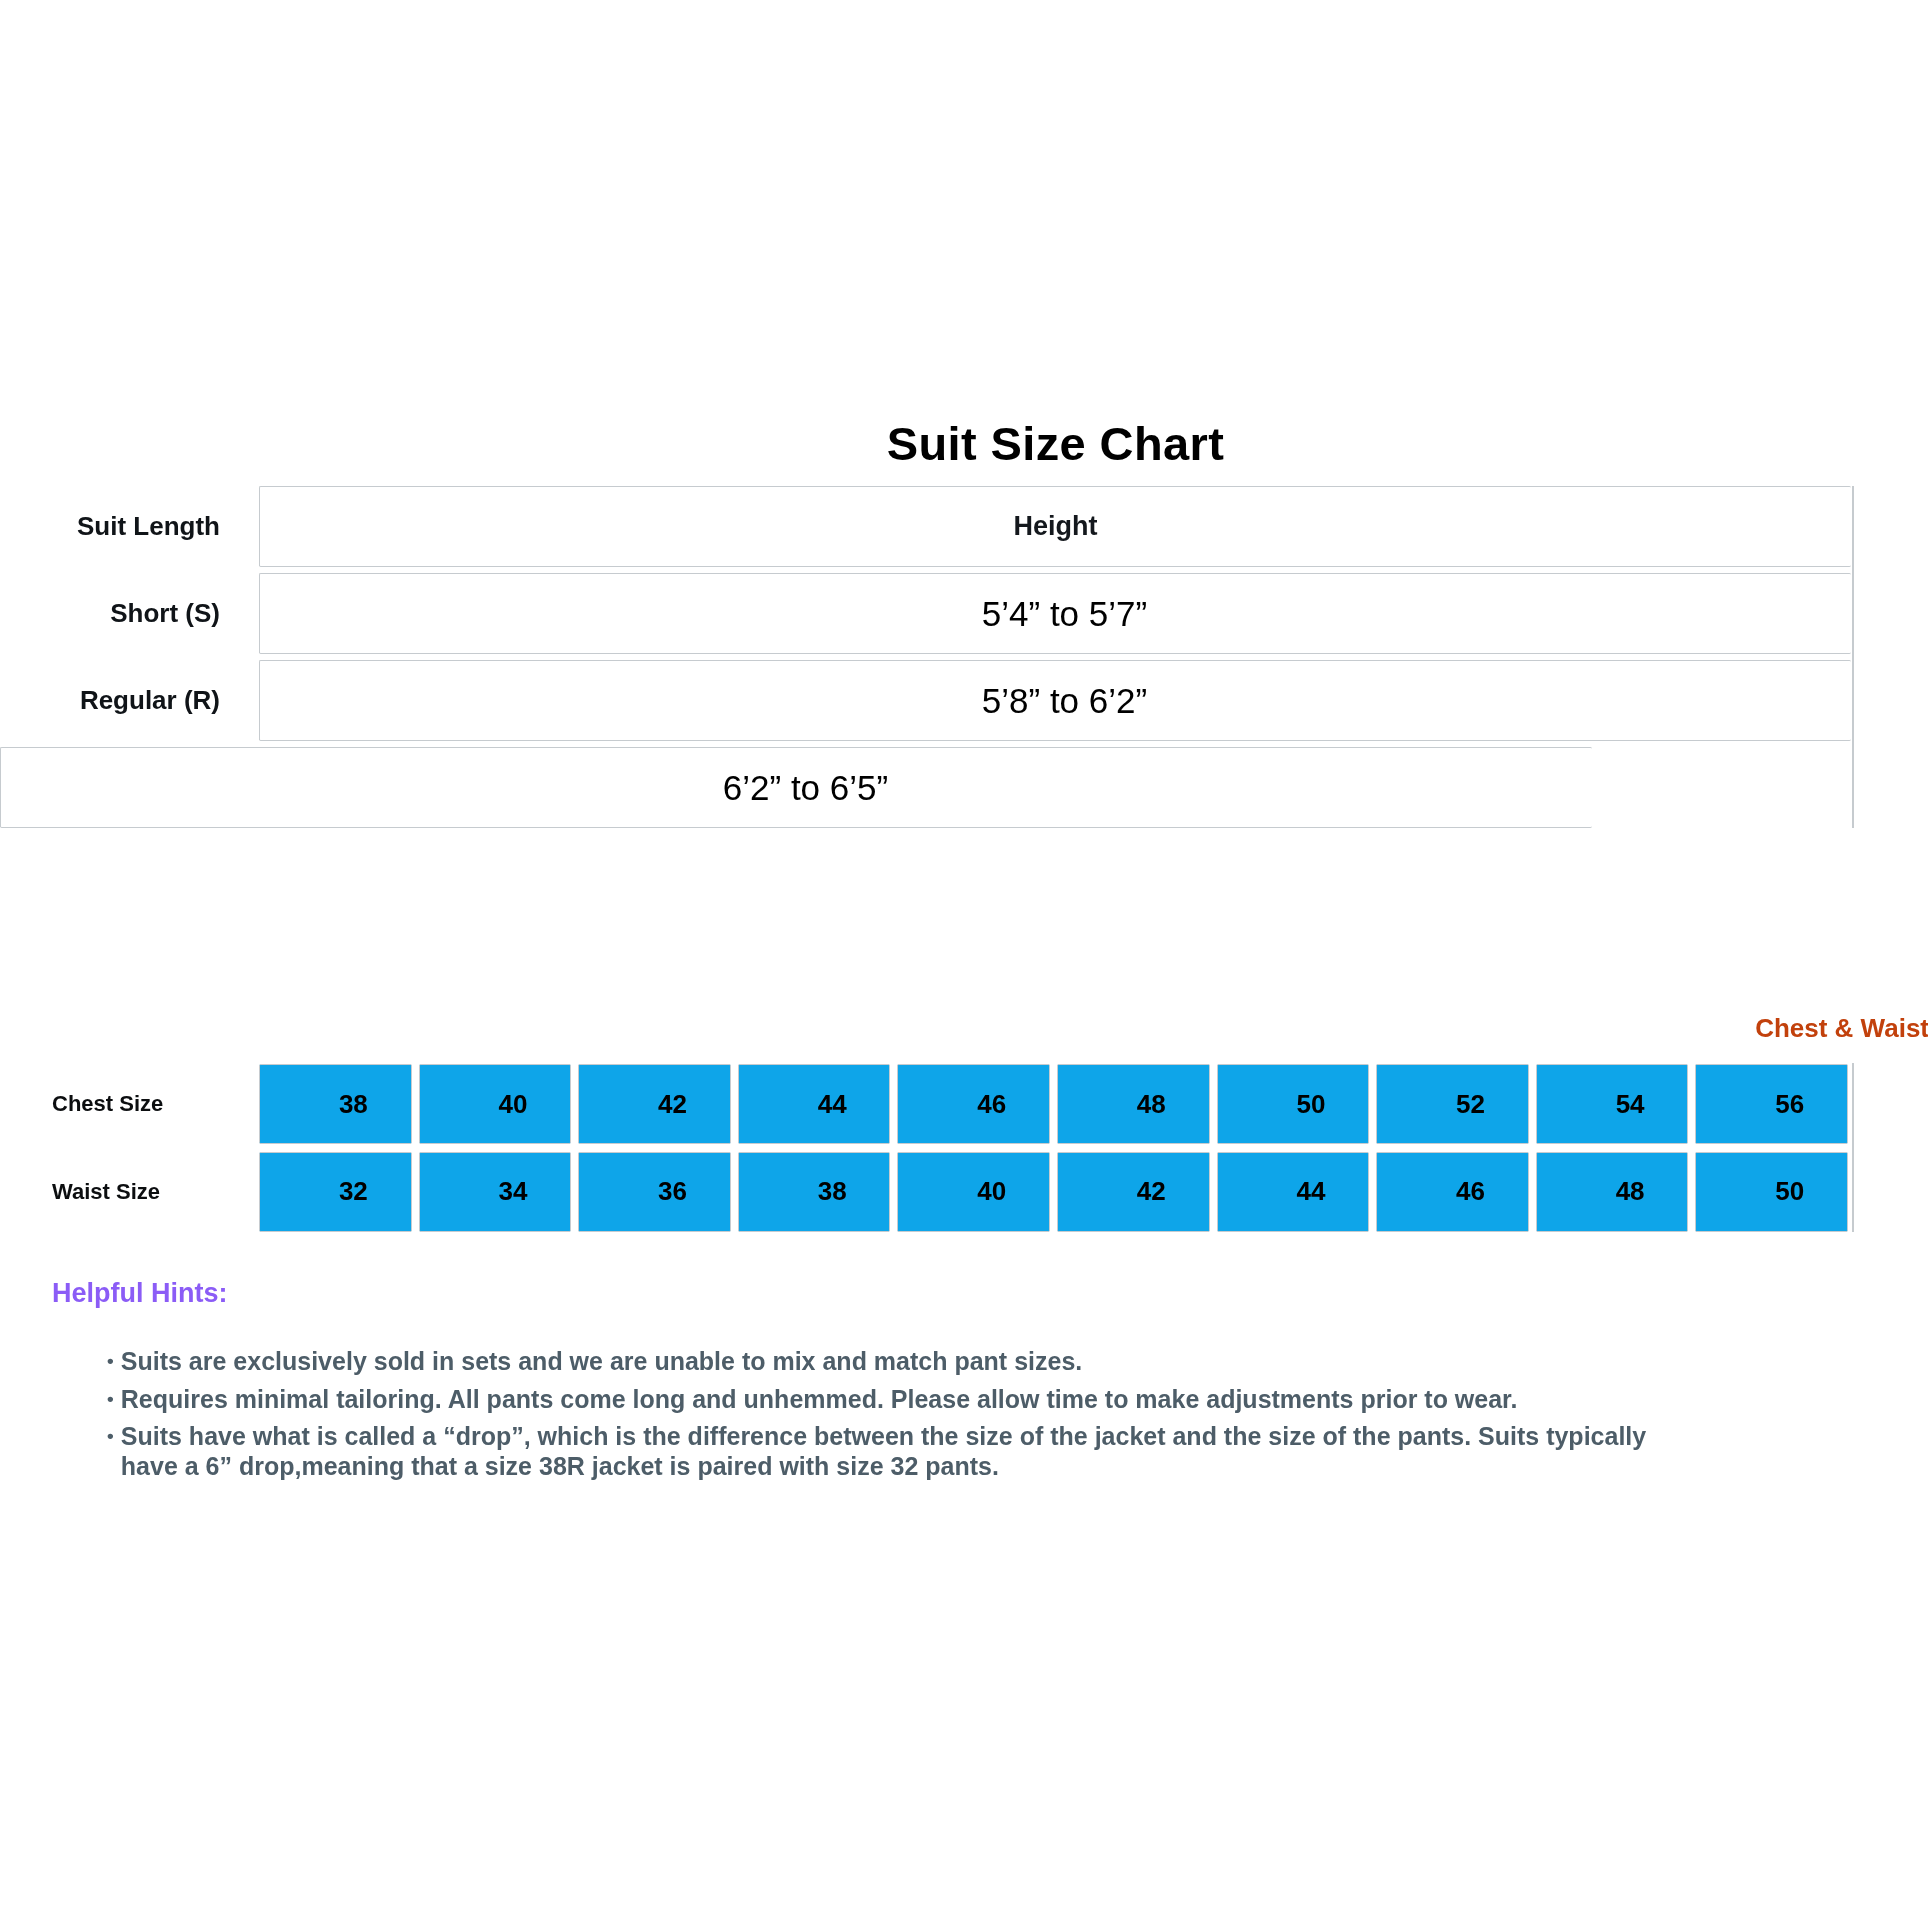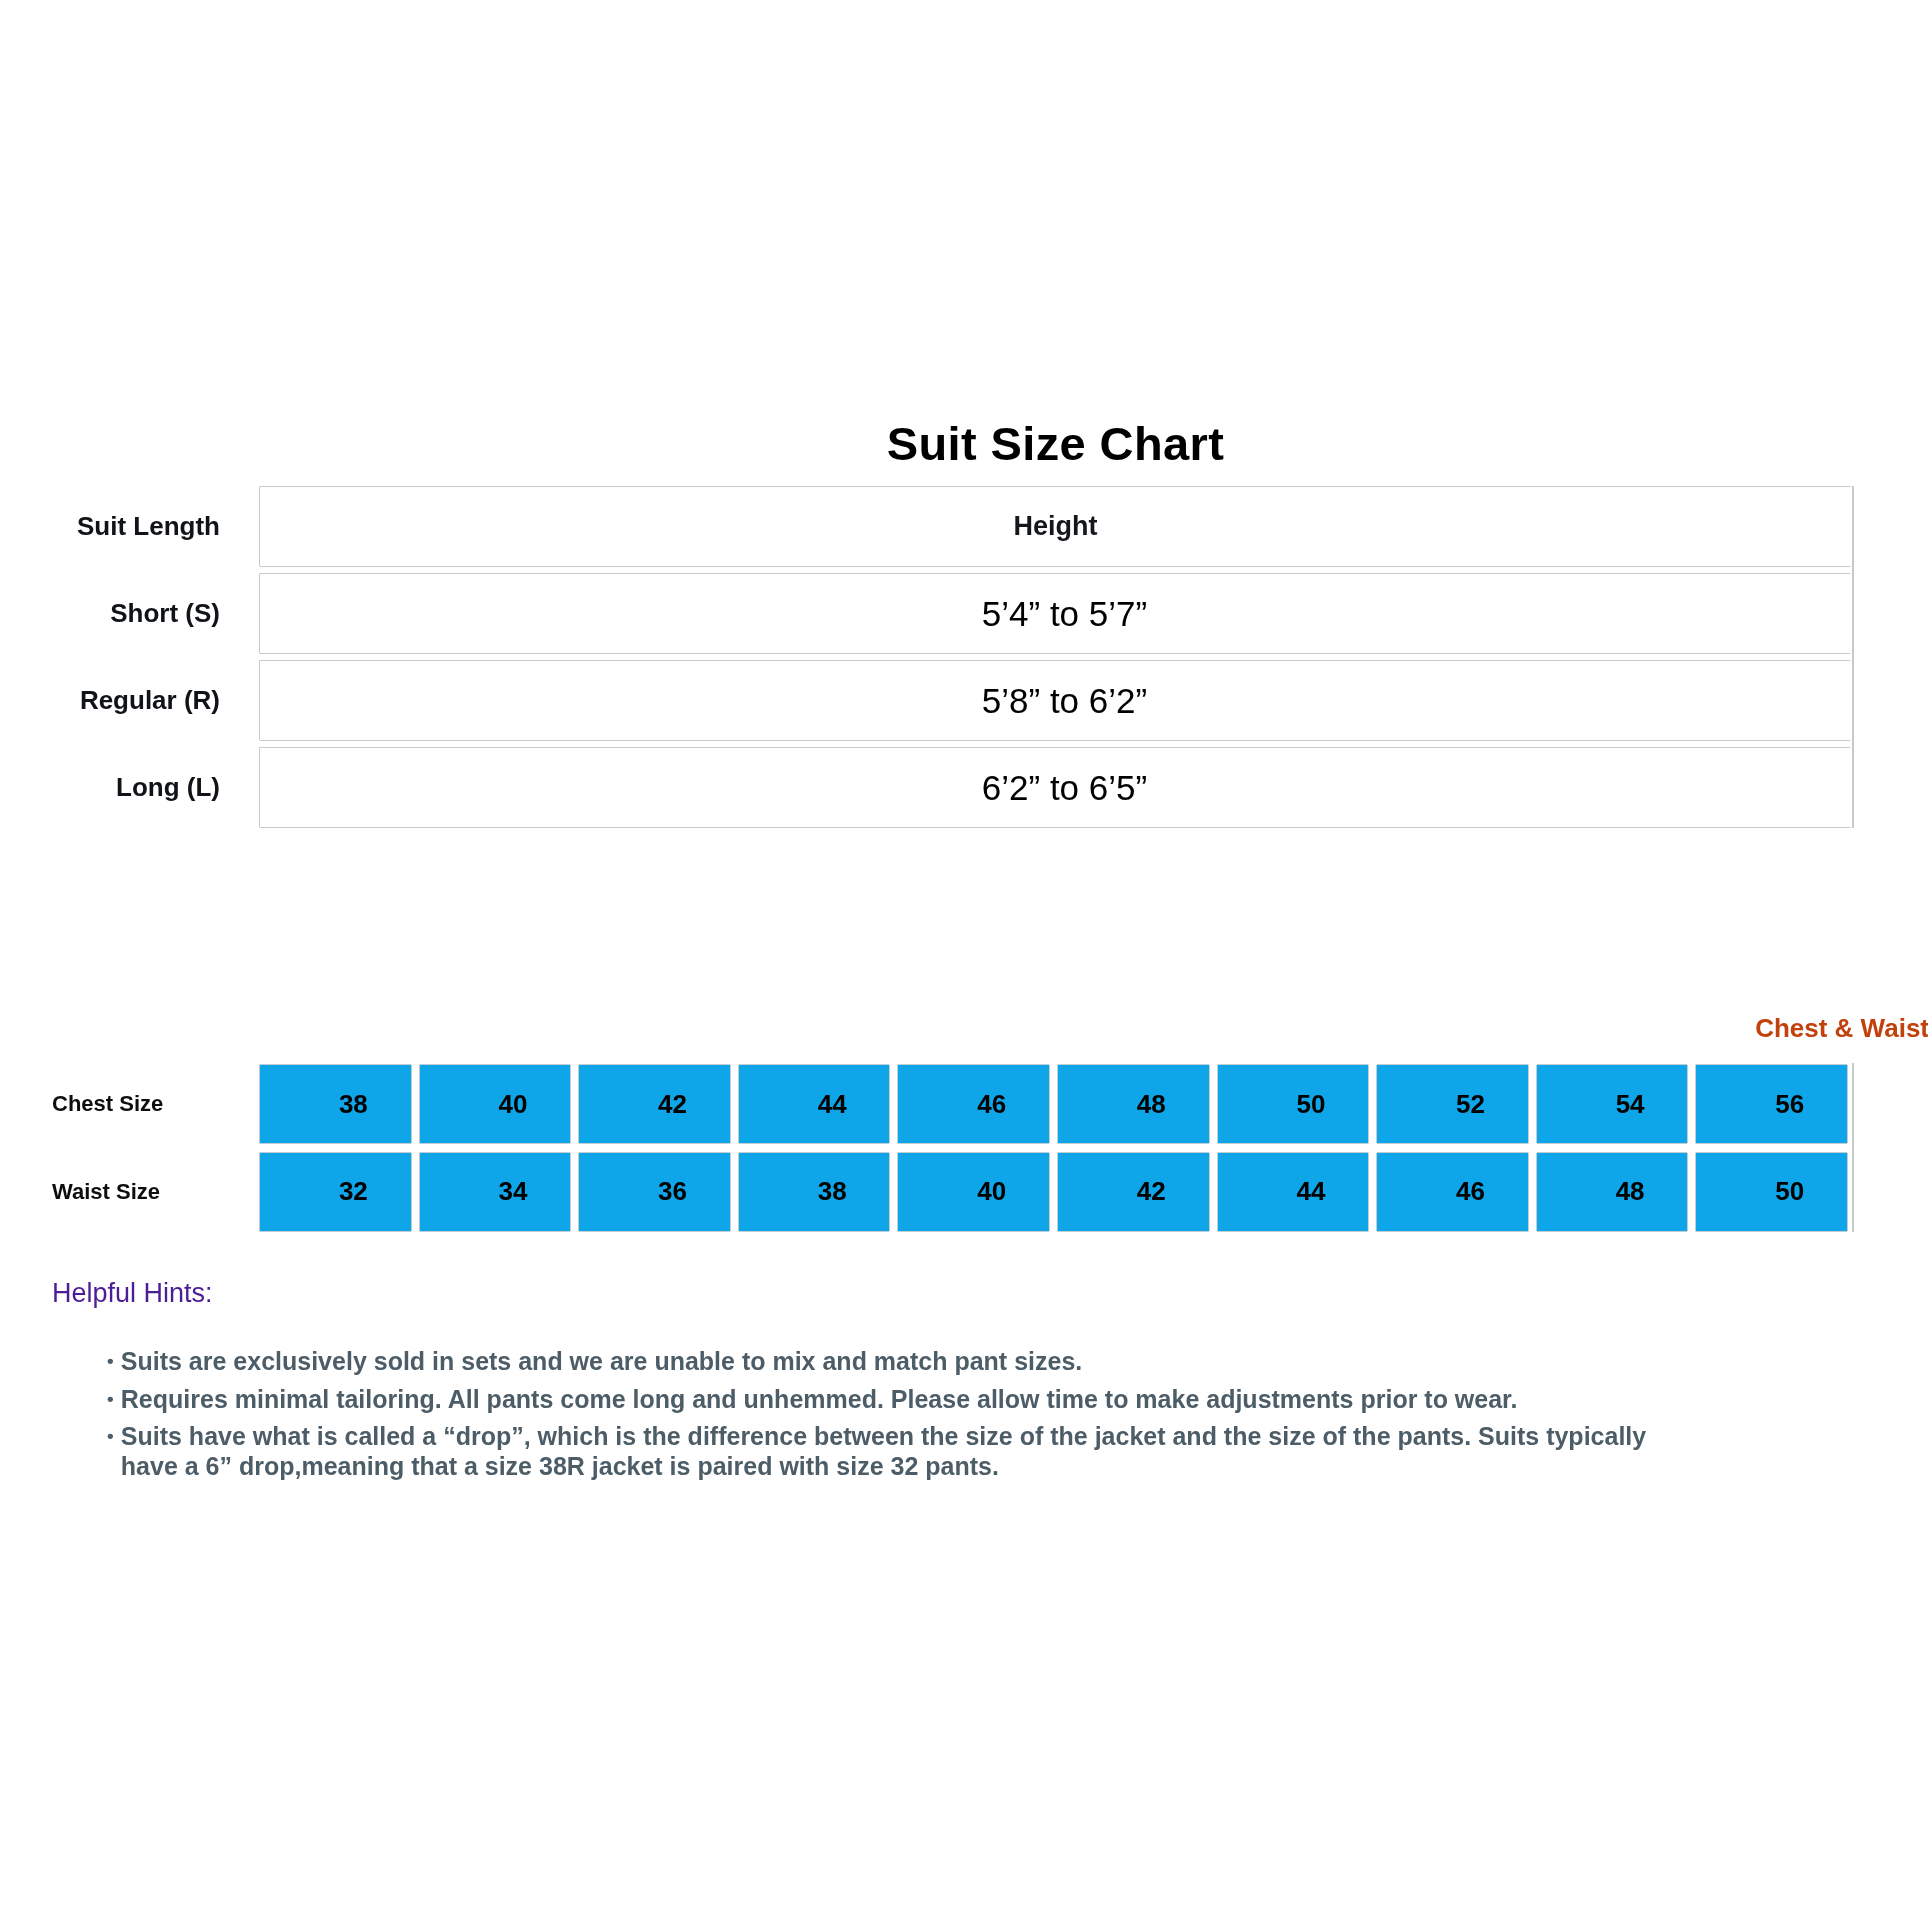--- a/index.html
+++ b/index.html
@@ -127,22 +127,22 @@
   
   .hints {
     position: absolute;
     top: 1278px;
     left: 52px;
     width: 1686px;
   }
   .hints-title {
     margin: 0;
     font-size: 27px;
-    font-weight: normal;
-    color: #4c1d95;
+    font-weight: bold;
+    color: #8b5cf6;
   }
   .hints-list {
     list-style: none;
     margin: 37px 0 0 0;
     padding: 0 0 0 55px;
   }
   .hints-list li {
     position: relative;
     padding-left: 13.8px;
     max-width: 1583px;
@@ -176,21 +176,20 @@
     </div>
     <div class="lt-row">
       <div class="lt-label">Short (S)</div>
       <div class="lt-box lt-value">5’4” to 5’7”</div>
     </div>
     <div class="lt-row">
       <div class="lt-label">Regular (R)</div>
       <div class="lt-box lt-value">5’8” to 6’2”</div>
     </div>
     <div class="lt-row">
-      <div class="lt-label">Long (L)</div>
       <div class="lt-box lt-value">6’2” to 6’5”</div>
     </div>
     <div class="vline vline-length"></div>
   </div>
 
   <div class="cw-section">
     <h2 class="cw-title">Chest &amp; Waist</h2>
 
     <div class="cw-row">
       <div class="cw-label">Chest Size</div>

